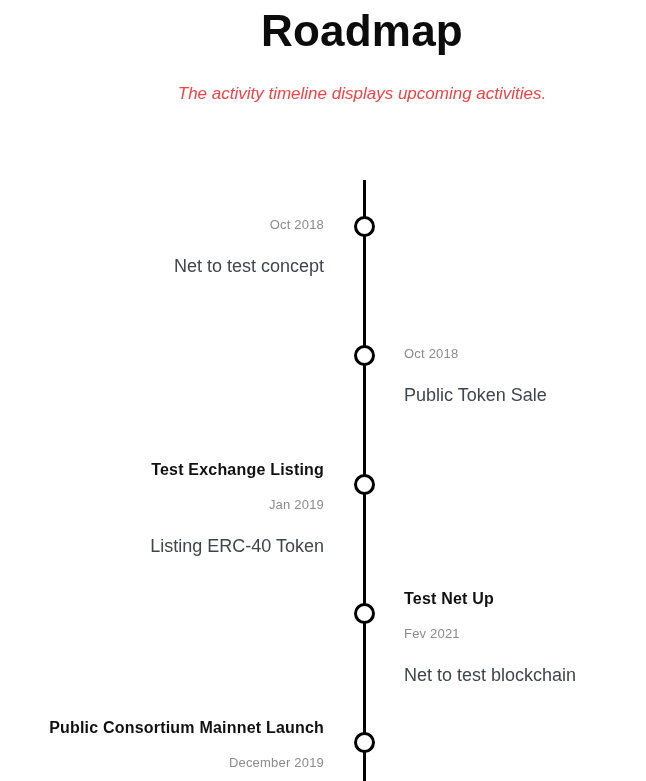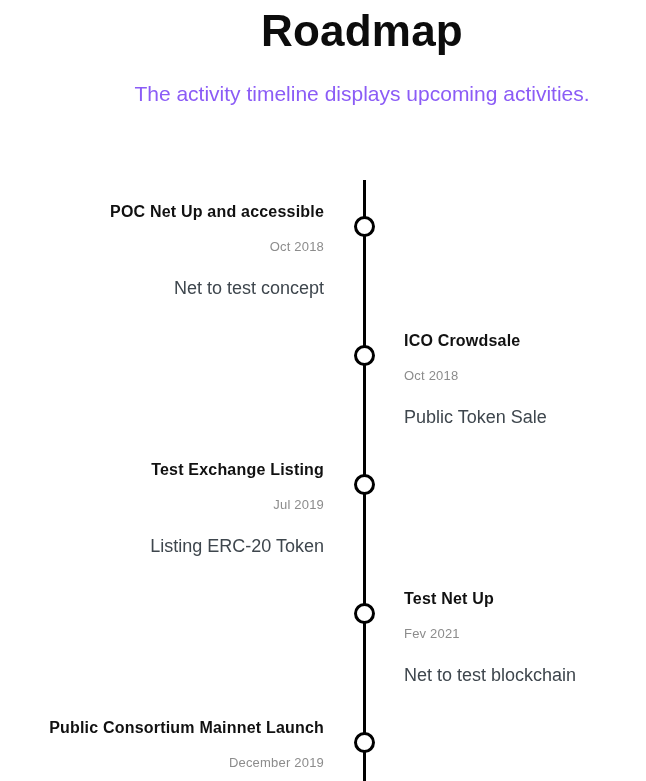--- a/index.html
+++ b/index.html
@@ -21,24 +21,25 @@
   .page-title {
     margin-top: 2px;
     font-size: 44px;
     line-height: 58px;
     font-weight: 700;
     color: #0c0c0c;
     letter-spacing: 0.2px;
   }
   .page-subtitle {
     margin-top: 20px;
-    font-size: 21px;
+    font-size: 17px;
     line-height: 28px;
     font-weight: 400;
-    color: #8b5cf6;
+    color: #ef4444;
+    font-style: italic;
   }
 
   
   .timeline { position: absolute; left: 0; top: 0; width: 646px; height: 781px; }
 
   .timeline-line {
     position: absolute;
     left: 363px; top: 180px;
     width: 3px; height: 601px;
     background: #000000;
@@ -103,35 +104,33 @@
 
     <div class="timeline-line"></div>
 
     <div class="timeline-node node-1"></div>
     <div class="timeline-node node-2"></div>
     <div class="timeline-node node-3"></div>
     <div class="timeline-node node-4"></div>
     <div class="timeline-node node-5"></div>
 
     <div class="timeline-entry left entry-1">
-      <div class="event-title">POC Net Up and accessible</div>
       <div class="event-date">Oct 2018</div>
       <div class="event-desc">Net to test concept</div>
     </div>
 
     <div class="timeline-entry right entry-2">
-      <div class="event-title">ICO Crowdsale</div>
       <div class="event-date">Oct 2018</div>
       <div class="event-desc">Public Token Sale</div>
     </div>
 
     <div class="timeline-entry left entry-3">
       <div class="event-title">Test Exchange Listing</div>
-      <div class="event-date">Jul 2019</div>
-      <div class="event-desc">Listing ERC-20 Token</div>
+      <div class="event-date">Jan 2019</div>
+      <div class="event-desc">Listing ERC-40 Token</div>
     </div>
 
     <div class="timeline-entry right entry-4">
       <div class="event-title">Test Net Up</div>
       <div class="event-date">Fev 2021</div>
       <div class="event-desc">Net to test blockchain</div>
     </div>
 
     <div class="timeline-entry left entry-5">
       <div class="event-title">Public Consortium Mainnet Launch</div>

